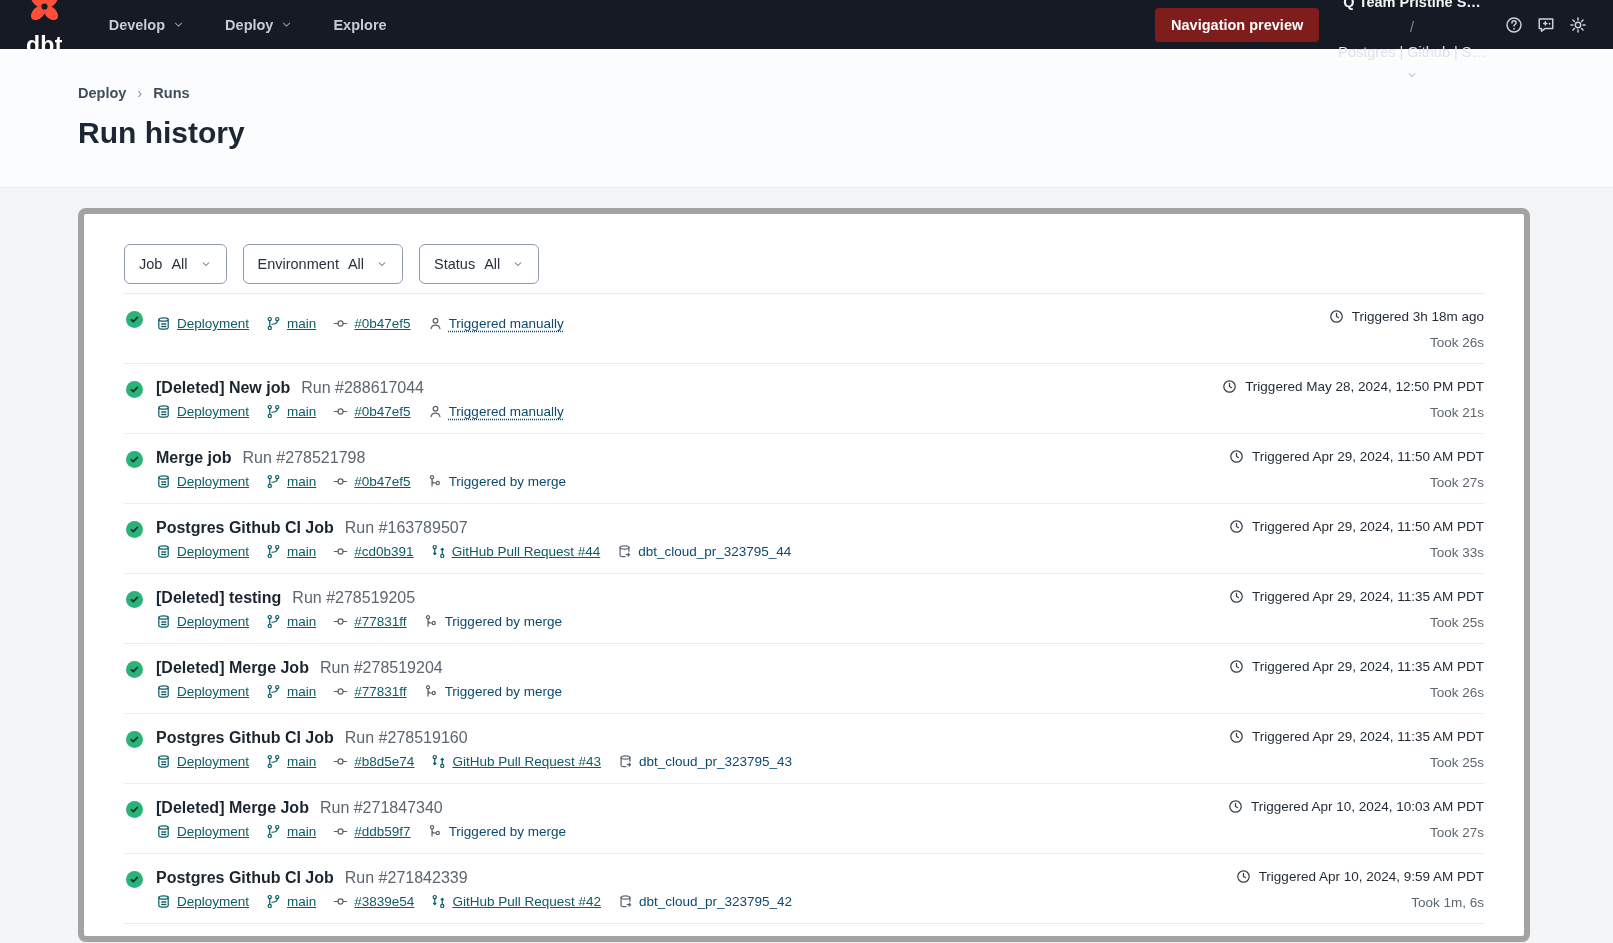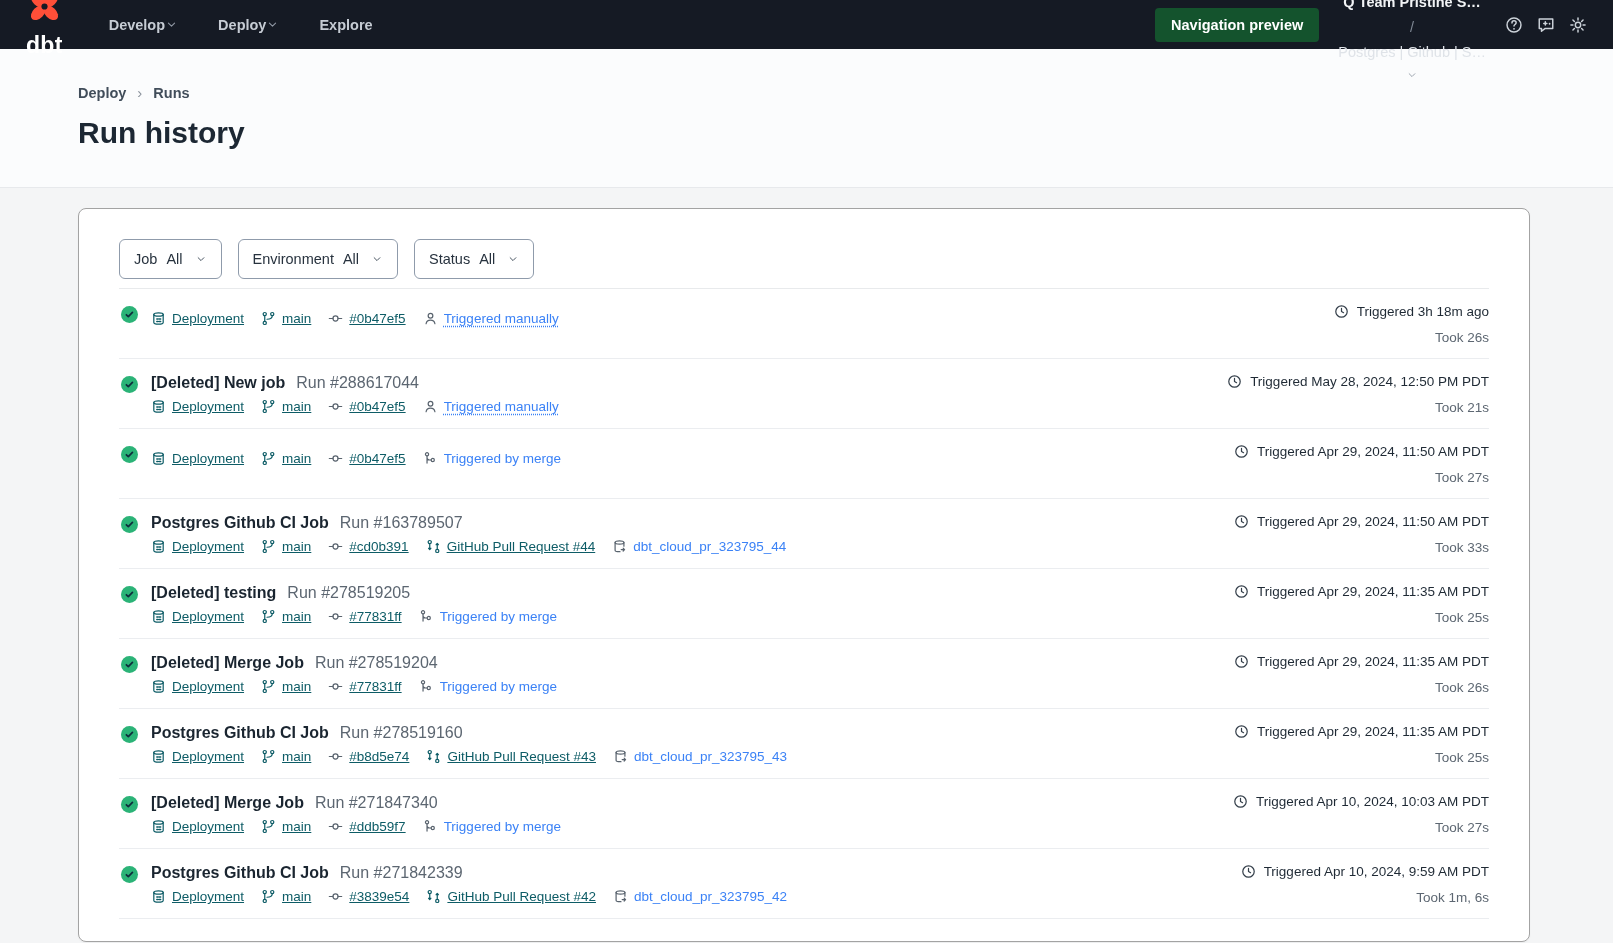--- a/index.html
+++ b/index.html
@@ -6,25 +6,25 @@
   html,body { width:1613px; height:943px; overflow:hidden; background:#f4f5f6;
     font-family:"Liberation Sans", sans-serif; }
 
   
   .navbar { height:49px; background:#151a24; display:flex; align-items:center;
     padding:0 26px; color:#c9cfd7; }
   .logo { display:flex; align-items:center; gap:9px; margin-right:46px; cursor:pointer;flex-direction:column; }
   .logo svg { width:33px; height:33px; display:block; }
   .logo-text { color:#fff; font-size:23px; font-weight:700; letter-spacing:.3px; }
   .nav-menus { display:flex; gap:40px; }
-  .nav-menu { display:flex; align-items:center; font-size:14.5px; font-weight:700;
+  .nav-menu { display:flex; align-items:center; gap:7px; font-size:14.5px; font-weight:700;
     color:#c6ccd4; cursor:pointer; }
   .nav-menu .micon svg { width:13px; height:13px; color:#9199a5; }
   .nav-right { margin-left:auto; display:flex; align-items:center; gap:19px; }
-  .btn-preview { background:#14532d; color:#fff; font-family:inherit; font-size:14.5px;
+  .btn-preview { background:#7f1d1d; color:#fff; font-family:inherit; font-size:14.5px;
     font-weight:700; border:none; border-radius:4px; padding:9px 16px; cursor:pointer; }
   .proj { display:flex; align-items:center; gap:9px; font-size:14.5px; cursor:pointer;flex-direction:column; }
   .proj .micon svg { width:16px; height:16px; color:#aeb5bf; }
   .proj .account { color:#f2f4f6; font-weight:700; }
   .proj .sep { color:#7f8894; }
   .proj .name { color:#dfe3e8; }
   .proj .chev svg { width:12px; height:12px; color:#9aa2ad; }
   .nav-icons { display:flex; align-items:center; gap:14px; }
   .nav-icons .ibtn { cursor:pointer; display:flex; }
   .nav-icons .ibtn svg { width:18px; height:18px; color:#ccd2d9; }
@@ -33,21 +33,21 @@
   .page-header { background:#fbfcfd; border-bottom:1px solid #e7e9ec; height:139px;
     padding:35px 0 0 78px; }
   .crumbs { display:flex; align-items:center; gap:11px; font-size:14.5px; font-weight:700;
     color:#414d5a; }
   .crumb { cursor:pointer; }
   .crumb-sep { color:#8a929c; font-weight:400; font-size:15px; }
   h1.page-title { margin-top:15px; font-size:30px; font-weight:700; color:#1c2733; }
 
   
   .main { padding:20px 83px 0 78px; }
-  .card { background:#fff; border:1px solid #a3a3a3; border-radius:8px; padding:0 40px;
+  .card { background:#fff; border:6px solid #a3a3a3; border-radius:8px; padding:0 40px;
     height:734px; overflow:hidden; box-shadow:0 1px 2px rgba(20,26,36,.04); }
 
   .filters { display:flex; gap:16px; padding:30px 0 9px; border-bottom:1px solid #e8eaec; }
   .fbtn { display:inline-flex; align-items:center; gap:9px; border:1px solid #8f9bab;
     border-radius:6px; background:#fff; padding:0 14px; height:40px; font-family:inherit;
     font-size:14.5px; color:#27323e; cursor:pointer; }
   .fbtn .flabel { }
   .fbtn .fvalue { }
   .fbtn .chev { margin-left:3px; }
   .fbtn .chev svg { width:12px; height:12px; color:#45515e; }
@@ -61,21 +61,21 @@
   .title-line { display:flex; align-items:baseline; gap:11px; }
   .job-name { font-size:16px; font-weight:700; color:#1a2530; }
   .run-number { font-size:16px; color:#5c6671; }
   .meta-line { display:flex; align-items:center; gap:17px; margin-top:7px; font-size:13.5px; }
   .mitem { display:inline-flex; align-items:flex-start; gap:6px; }
   .micon { display:inline-flex; }
   .micon svg { width:15px; height:15px; display:block; }
   .icon-teal { color:#0d5c66; }
   .icon-gray { color:#59636e; }
   .link { color:#0d5c66; text-decoration:underline; }
-  .mtext { color:#3b82f6; }
+  .mtext { color:#0c4a6e; }
   .mtext.dotted { text-decoration:underline dotted; text-underline-offset:3px; }
   .run-right { margin-left:auto; text-align:right; }
   .triggered { display:flex; align-items:center; justify-content:flex-end; gap:8px;
     font-size:13.5px; color:#1f2a35; }
   .triggered .micon svg { color:#333e49; }
   .took { margin-top:11px; font-size:13.5px; color:#5d6772; }
 </style>
 </head>
 <body>
 
@@ -330,20 +330,24 @@
             <div class="took">Took 21s</div>
           </div>
         </div>
         <div class="run-row">
           <span class="status">
             <svg viewBox="0 0 12 12" fill="none" stroke="#0f2e3d" stroke-width="1.9" stroke-linecap="round" stroke-linejoin="round">
               <path d="M2.6 6.3l2.1 2.1 4.5-4.6"></path>
             </svg>
           </span>
           <div class="run-body">
+            <div class="title-line">
+              <span class="job-name">Merge job</span>
+              <span class="run-number">Run #278521798</span>
+            </div>
             <div class="meta-line">
               <span class="mitem">
                 <span class="micon icon-teal">
                   <svg viewBox="0 0 16 16" fill="none" stroke="currentColor" stroke-width="1.3" stroke-linecap="round" stroke-linejoin="round">
                     <ellipse cx="8" cy="3.7" rx="5" ry="1.8"></ellipse>
                     <path d="M3 3.7v8.5c0 1 2.2 1.8 5 1.8s5-.8 5-1.8V3.7"></path>
                     <path d="M6.2 8.6h1.4M8.9 8.6h1.4M6.2 11.2h1.4M8.9 11.2h1.4" stroke-width="1.6"></path>
                   </svg>
                 </span>
                 <span class="link">Deployment</span>

